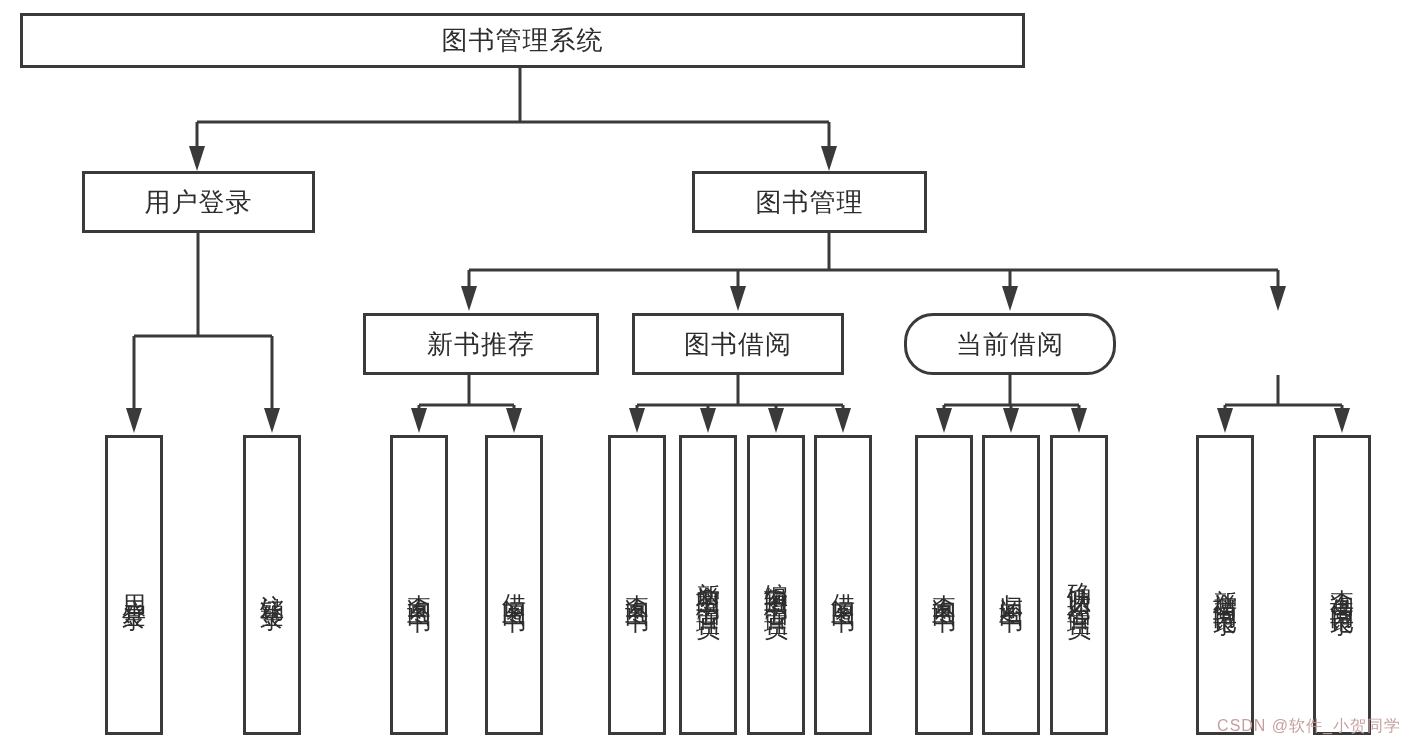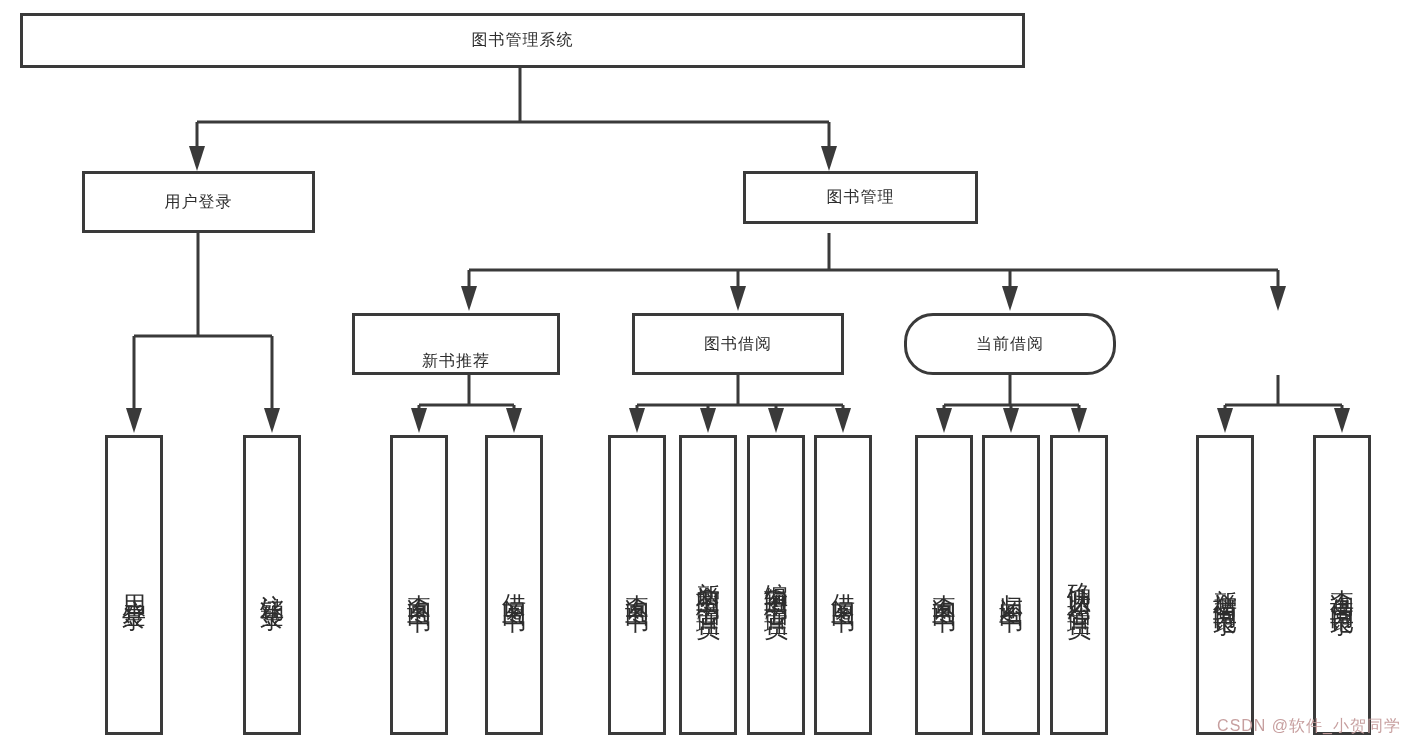--- a/index.html
+++ b/index.html
@@ -14,21 +14,21 @@
   #wires{position:absolute;left:0;top:0;z-index:1;}
   .node{
     position:absolute;
     box-sizing:border-box;
     background:#ffffff;
     border:3px solid #3a3a3a;
     display:flex;
     align-items:center;
     justify-content:center;
     z-index:2;
-    font-size:16px;
+    font-size:26px;
     letter-spacing:1px;
   }
   .vnode{
     position:absolute;
     box-sizing:border-box;
     background:#ffffff;
     border:3px solid #3a3a3a;
     display:flex;
     align-items:center;
     justify-content:center;
@@ -98,25 +98,25 @@
     </g>
   </svg>
 
   <div class="node" style="left:20px;top:13px;width:1005px;height:55px;">
     <span>图书管理系统</span>
   </div>
 
   <div class="node" style="left:82px;top:171px;width:233px;height:62px;">
     <span>用户登录</span>
   </div>
-  <div class="node" style="left:743px;top:171px;width:235px;height:53px;">
+  <div class="node" style="left:692px;top:171px;width:235px;height:62px;">
     <span>图书管理</span>
   </div>
 
-  <div class="node" style="left:352px;top:313px;width:208px;height:62px;align-items:flex-end;">
+  <div class="node" style="left:363px;top:313px;width:236px;height:62px;">
     <span>新书推荐</span>
   </div>
   <div class="node" style="left:632px;top:313px;width:212px;height:62px;justify-content:center;">
     <span>图书借阅</span>
   </div>
   <div class="node" style="left:904px;top:313px;width:212px;height:62px;border-radius:29px;">
     <span>当前借阅</span>
   </div>
 
   <div class="vnode" style="left:105px;top:435px;width:58px;height:300px;">

